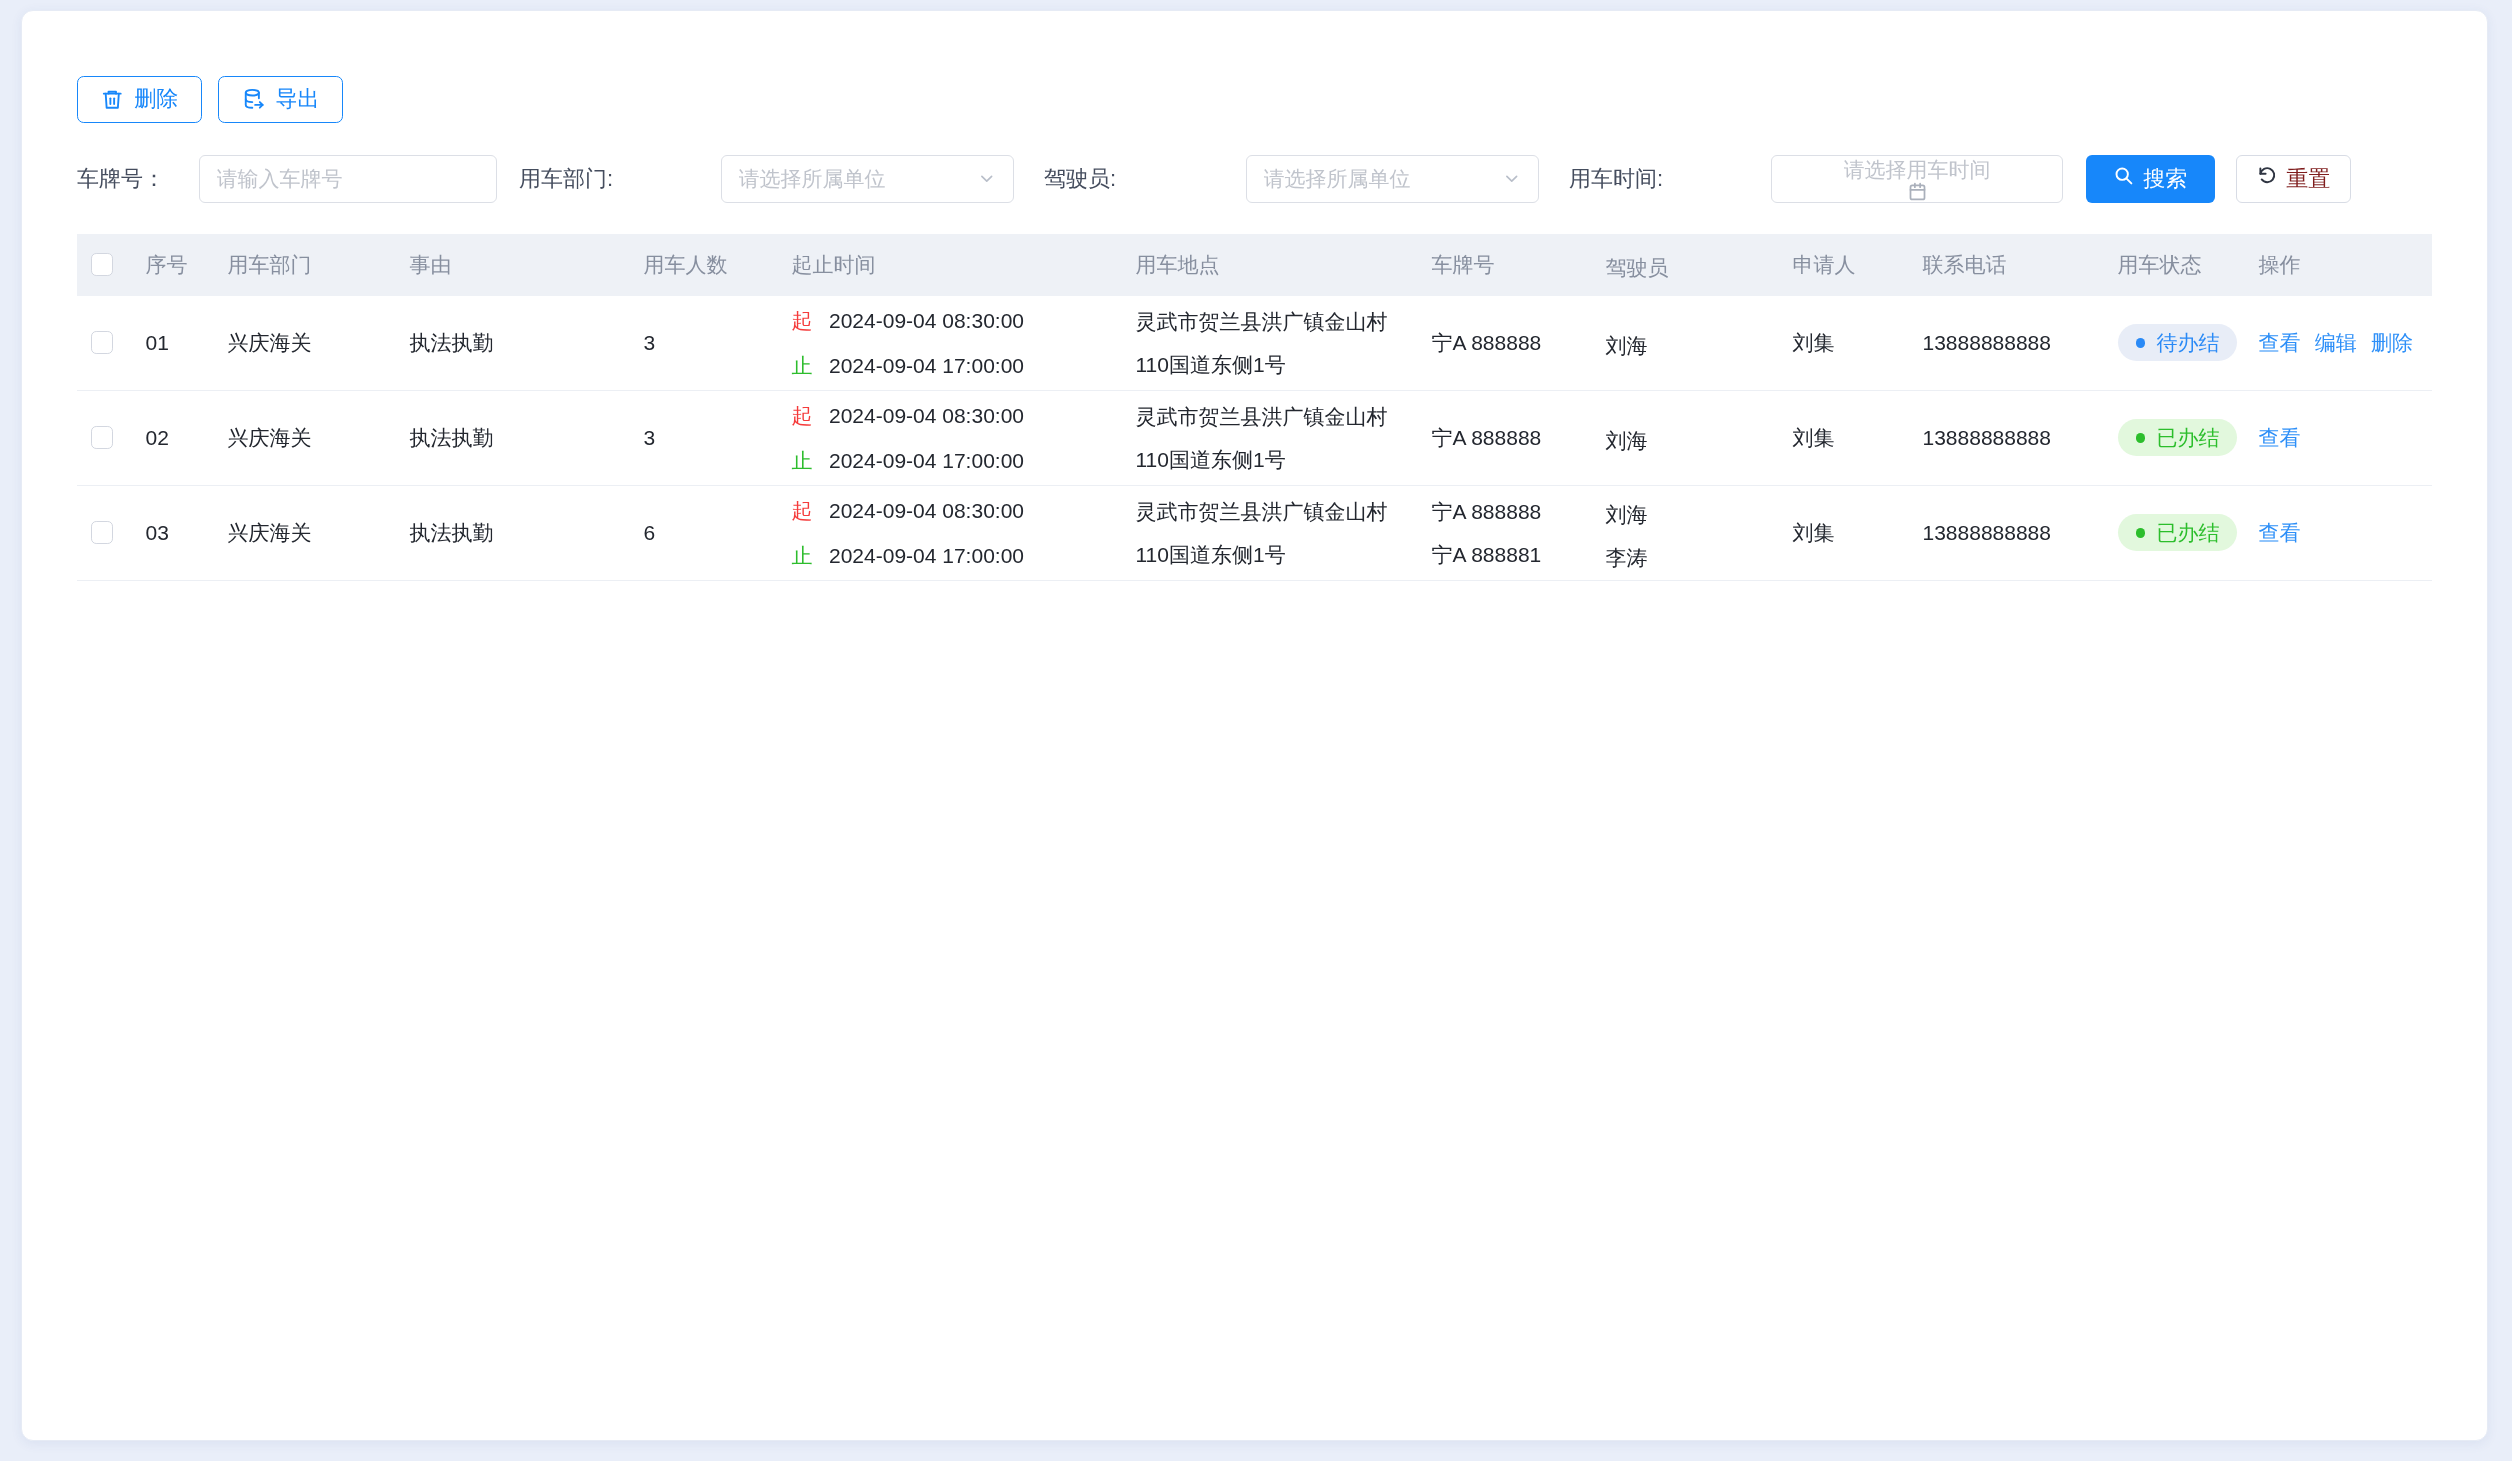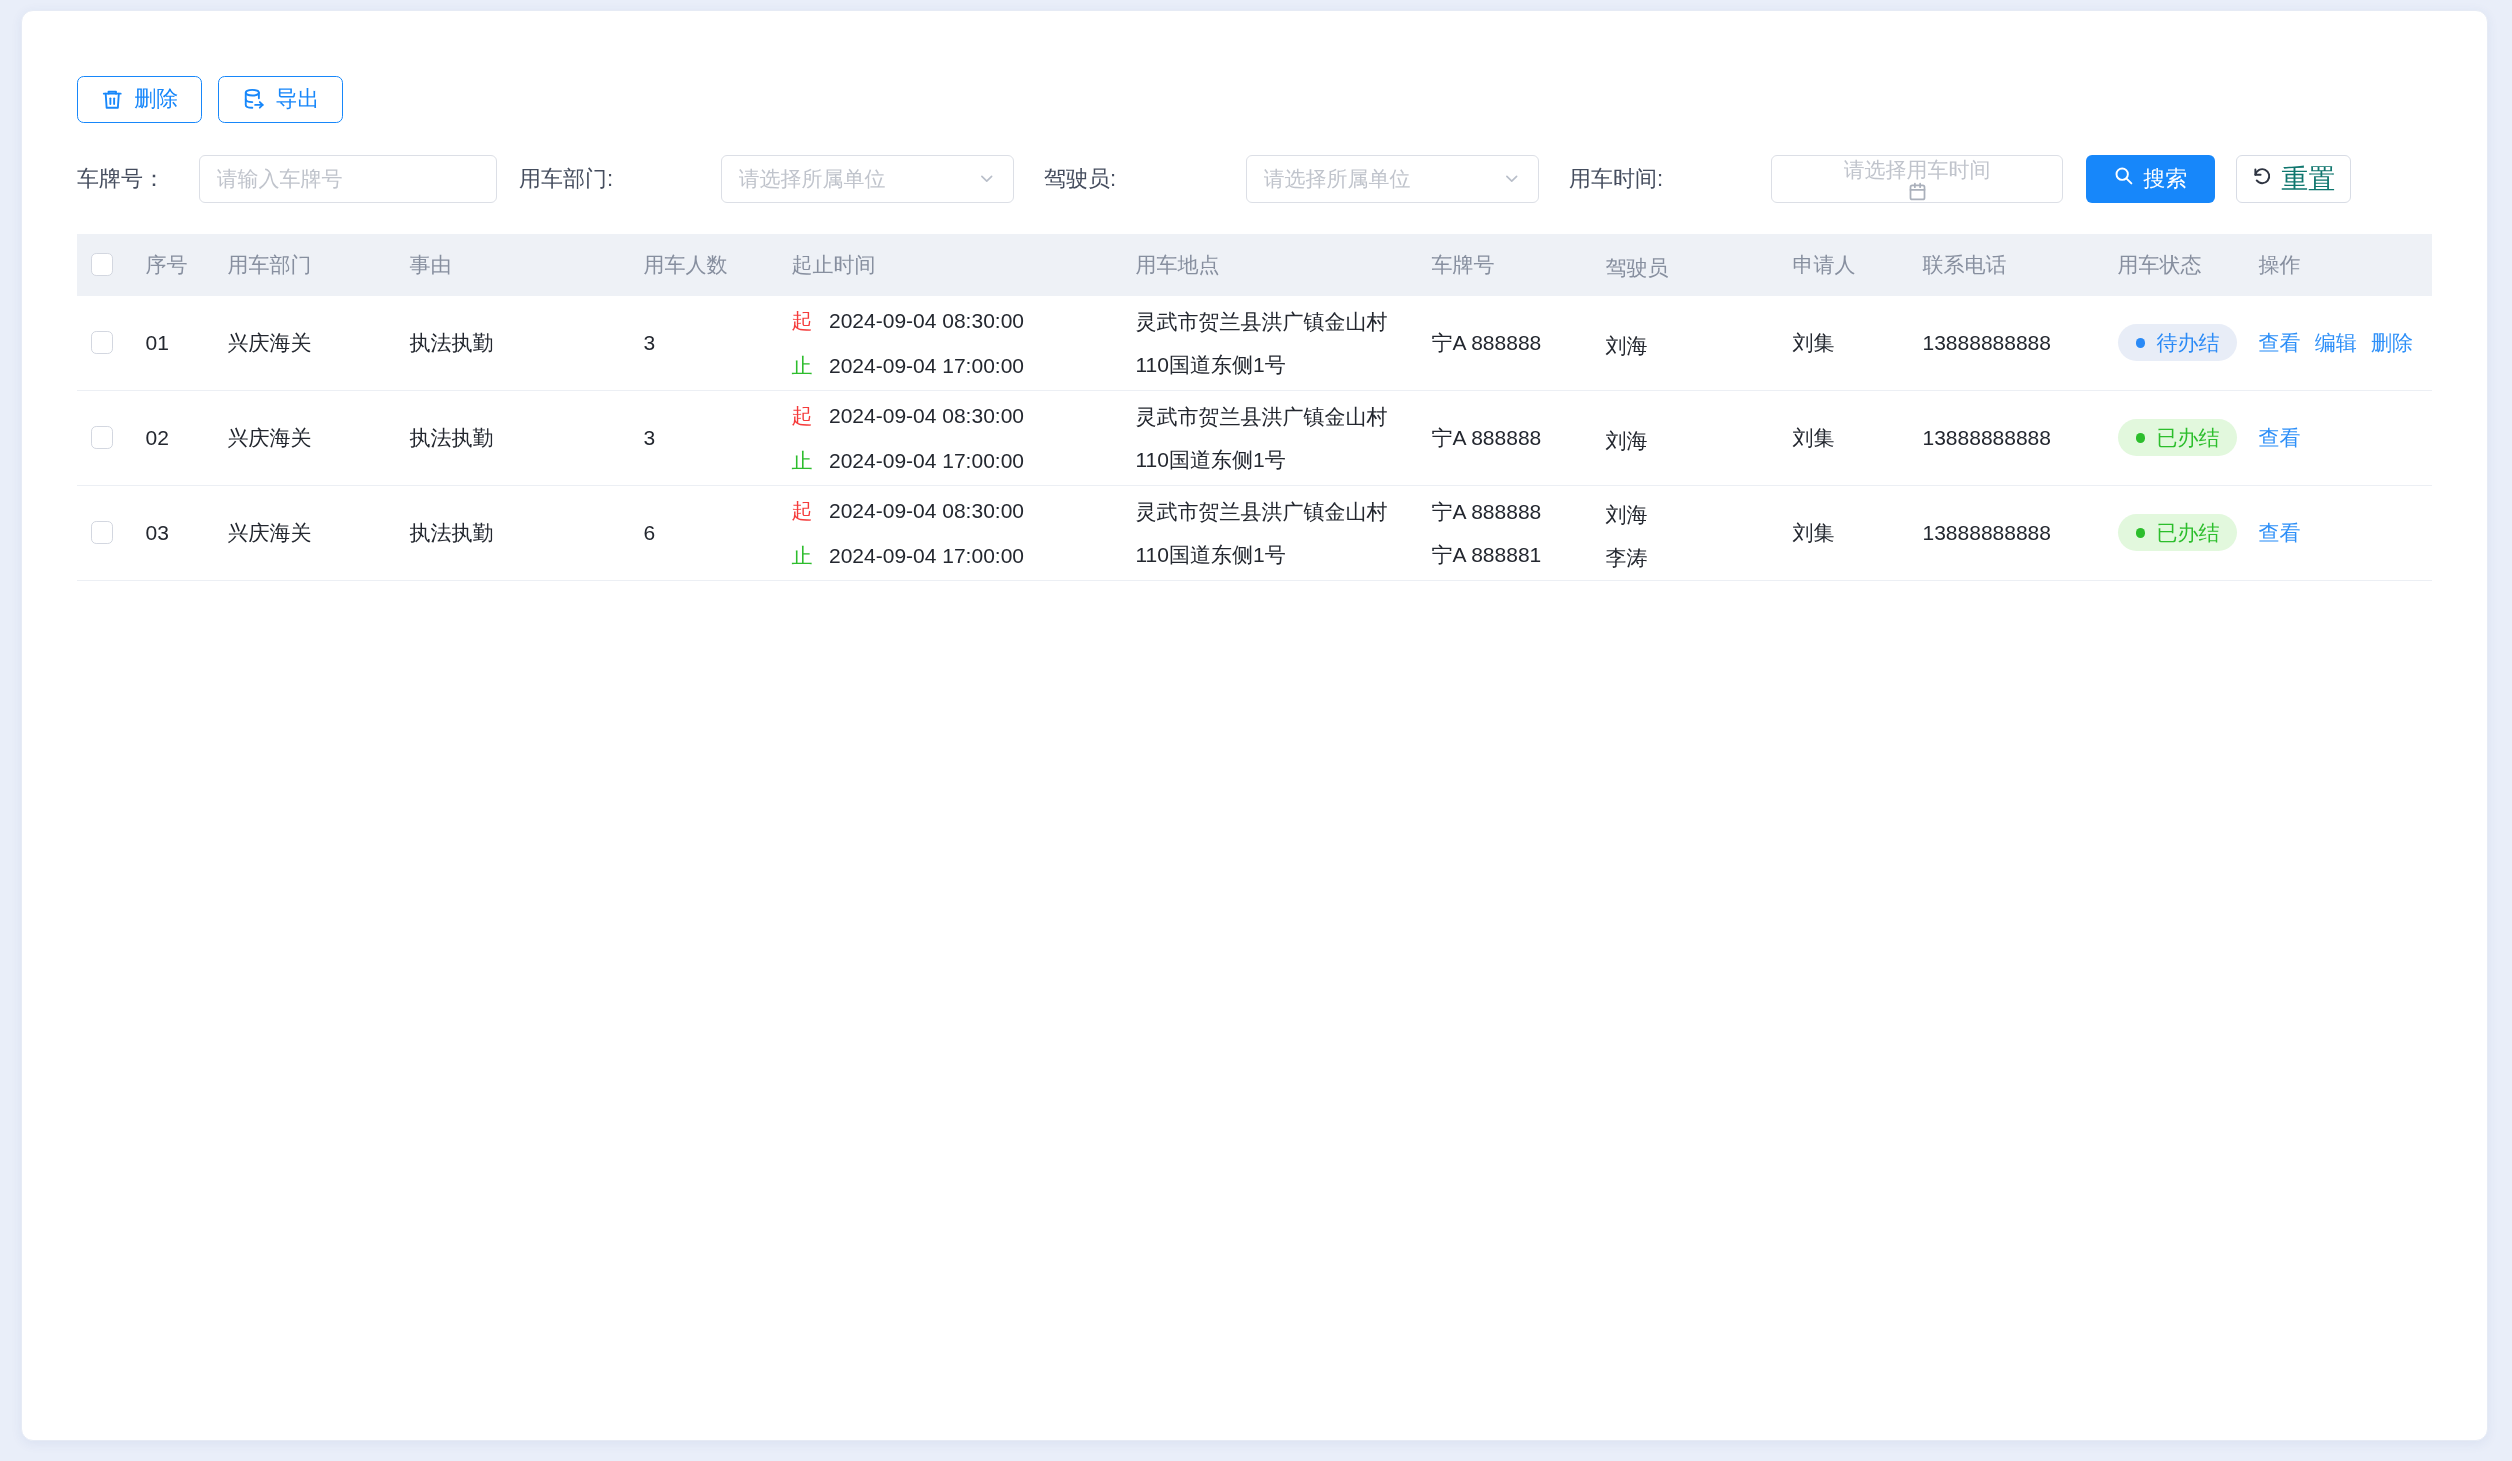--- a/index.html
+++ b/index.html
@@ -47,21 +47,21 @@
   .w-date { width:292px;flex-direction:column; }
   .ml29{margin-left:22px} .ml40{margin-left:30px} .ml30{margin-left:22.5px} .ml28{margin-left:21px}
   .btn-search {
     display:inline-flex; align-items:center; justify-content:center; gap:9.7px;
     width:129px; height:48px; border:none; border-radius:6px;
     background:#1787fa; color:#fff; font-size:22px; cursor:pointer;
   }
   .btn-reset {
     display:inline-flex; align-items:center; justify-content:center; gap:9.7px;
     width:115px; height:48px; border:1.5px solid #d8dce5; border-radius:6px;
-    background:#fff; color:#0f766e; font-size:27px; cursor:pointer;
+    background:#fff; color:#7f1d1d; font-size:22px; cursor:pointer;
   }
   
   .thead {
     display:flex; align-items:center; height:62px;
     background:#eef1f6; color:#878f9f; font-size:21px;
   }
   .trow {
     display:flex; align-items:center; height:95px;
     border-bottom:1.5px solid #eceff4;
     font-size:21px; color:#23272f; font-weight:500;

